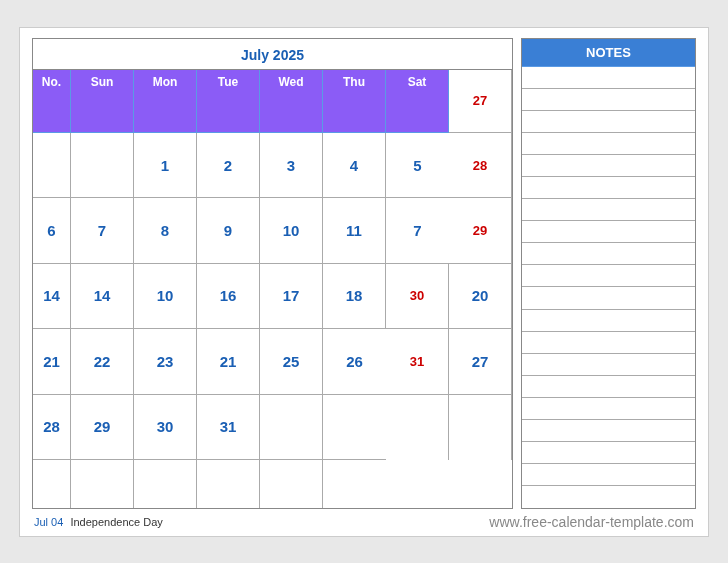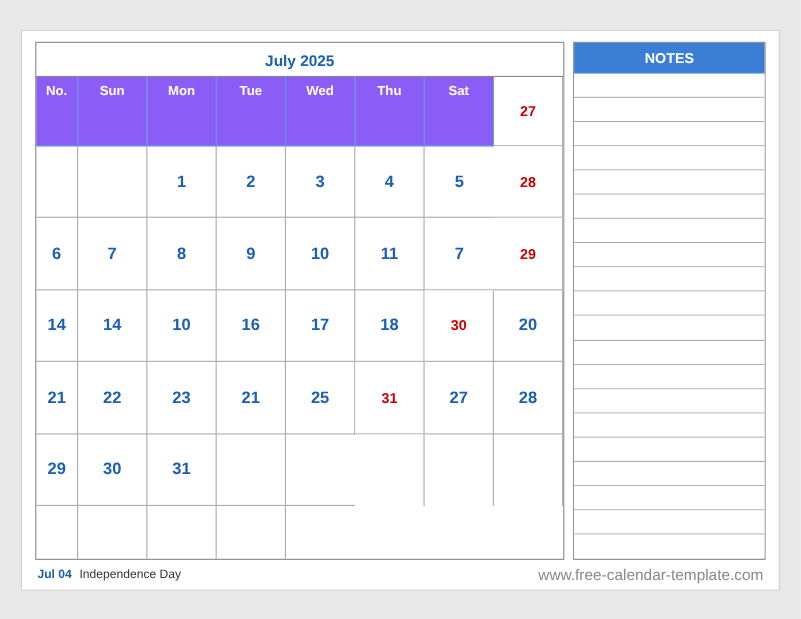--- a/index.html
+++ b/index.html
@@ -116,21 +116,21 @@
       justify-content: space-between;
       align-items: center;
       padding: 5px 2px 0 2px;
       font-size: 11px;
     }
     .footer-holiday {
       color: #333;
     }
     .footer-holiday .holiday-date {
       color: #1a5fb4;
-      font-weight: bold;
+      font-weight: normal;
       margin-right: 4px;
     }
     .footer-url {
       color: #888;
       font-size: 14px;
     }
   </style>
 </head>
 <body>
 
@@ -171,20 +171,21 @@
           <div class="day-cell">16</div>
           <div class="day-cell">17</div>
           <div class="day-cell">18</div>
           <div class="week-cell">30</div>
           <div class="day-cell">20</div>
           <div class="day-cell">21</div>
           <div class="day-cell">22</div>
           <div class="day-cell">23</div>
           <div class="day-cell">21</div>
           <div class="day-cell">25</div>
+          <div class="day-cell last-col">26</div>
           <div class="week-cell">31</div>
           <div class="day-cell">27</div>
           <div class="day-cell">28</div>
           <div class="day-cell">29</div>
           <div class="day-cell">30</div>
           <div class="day-cell">31</div>
           <div class="day-cell empty"></div>
           <div class="day-cell last-col empty"></div>
           <div class="week-cell row-last-week" style="border-bottom: none;"></div>
           <div class="day-cell empty" style="border-bottom: none;"></div>

